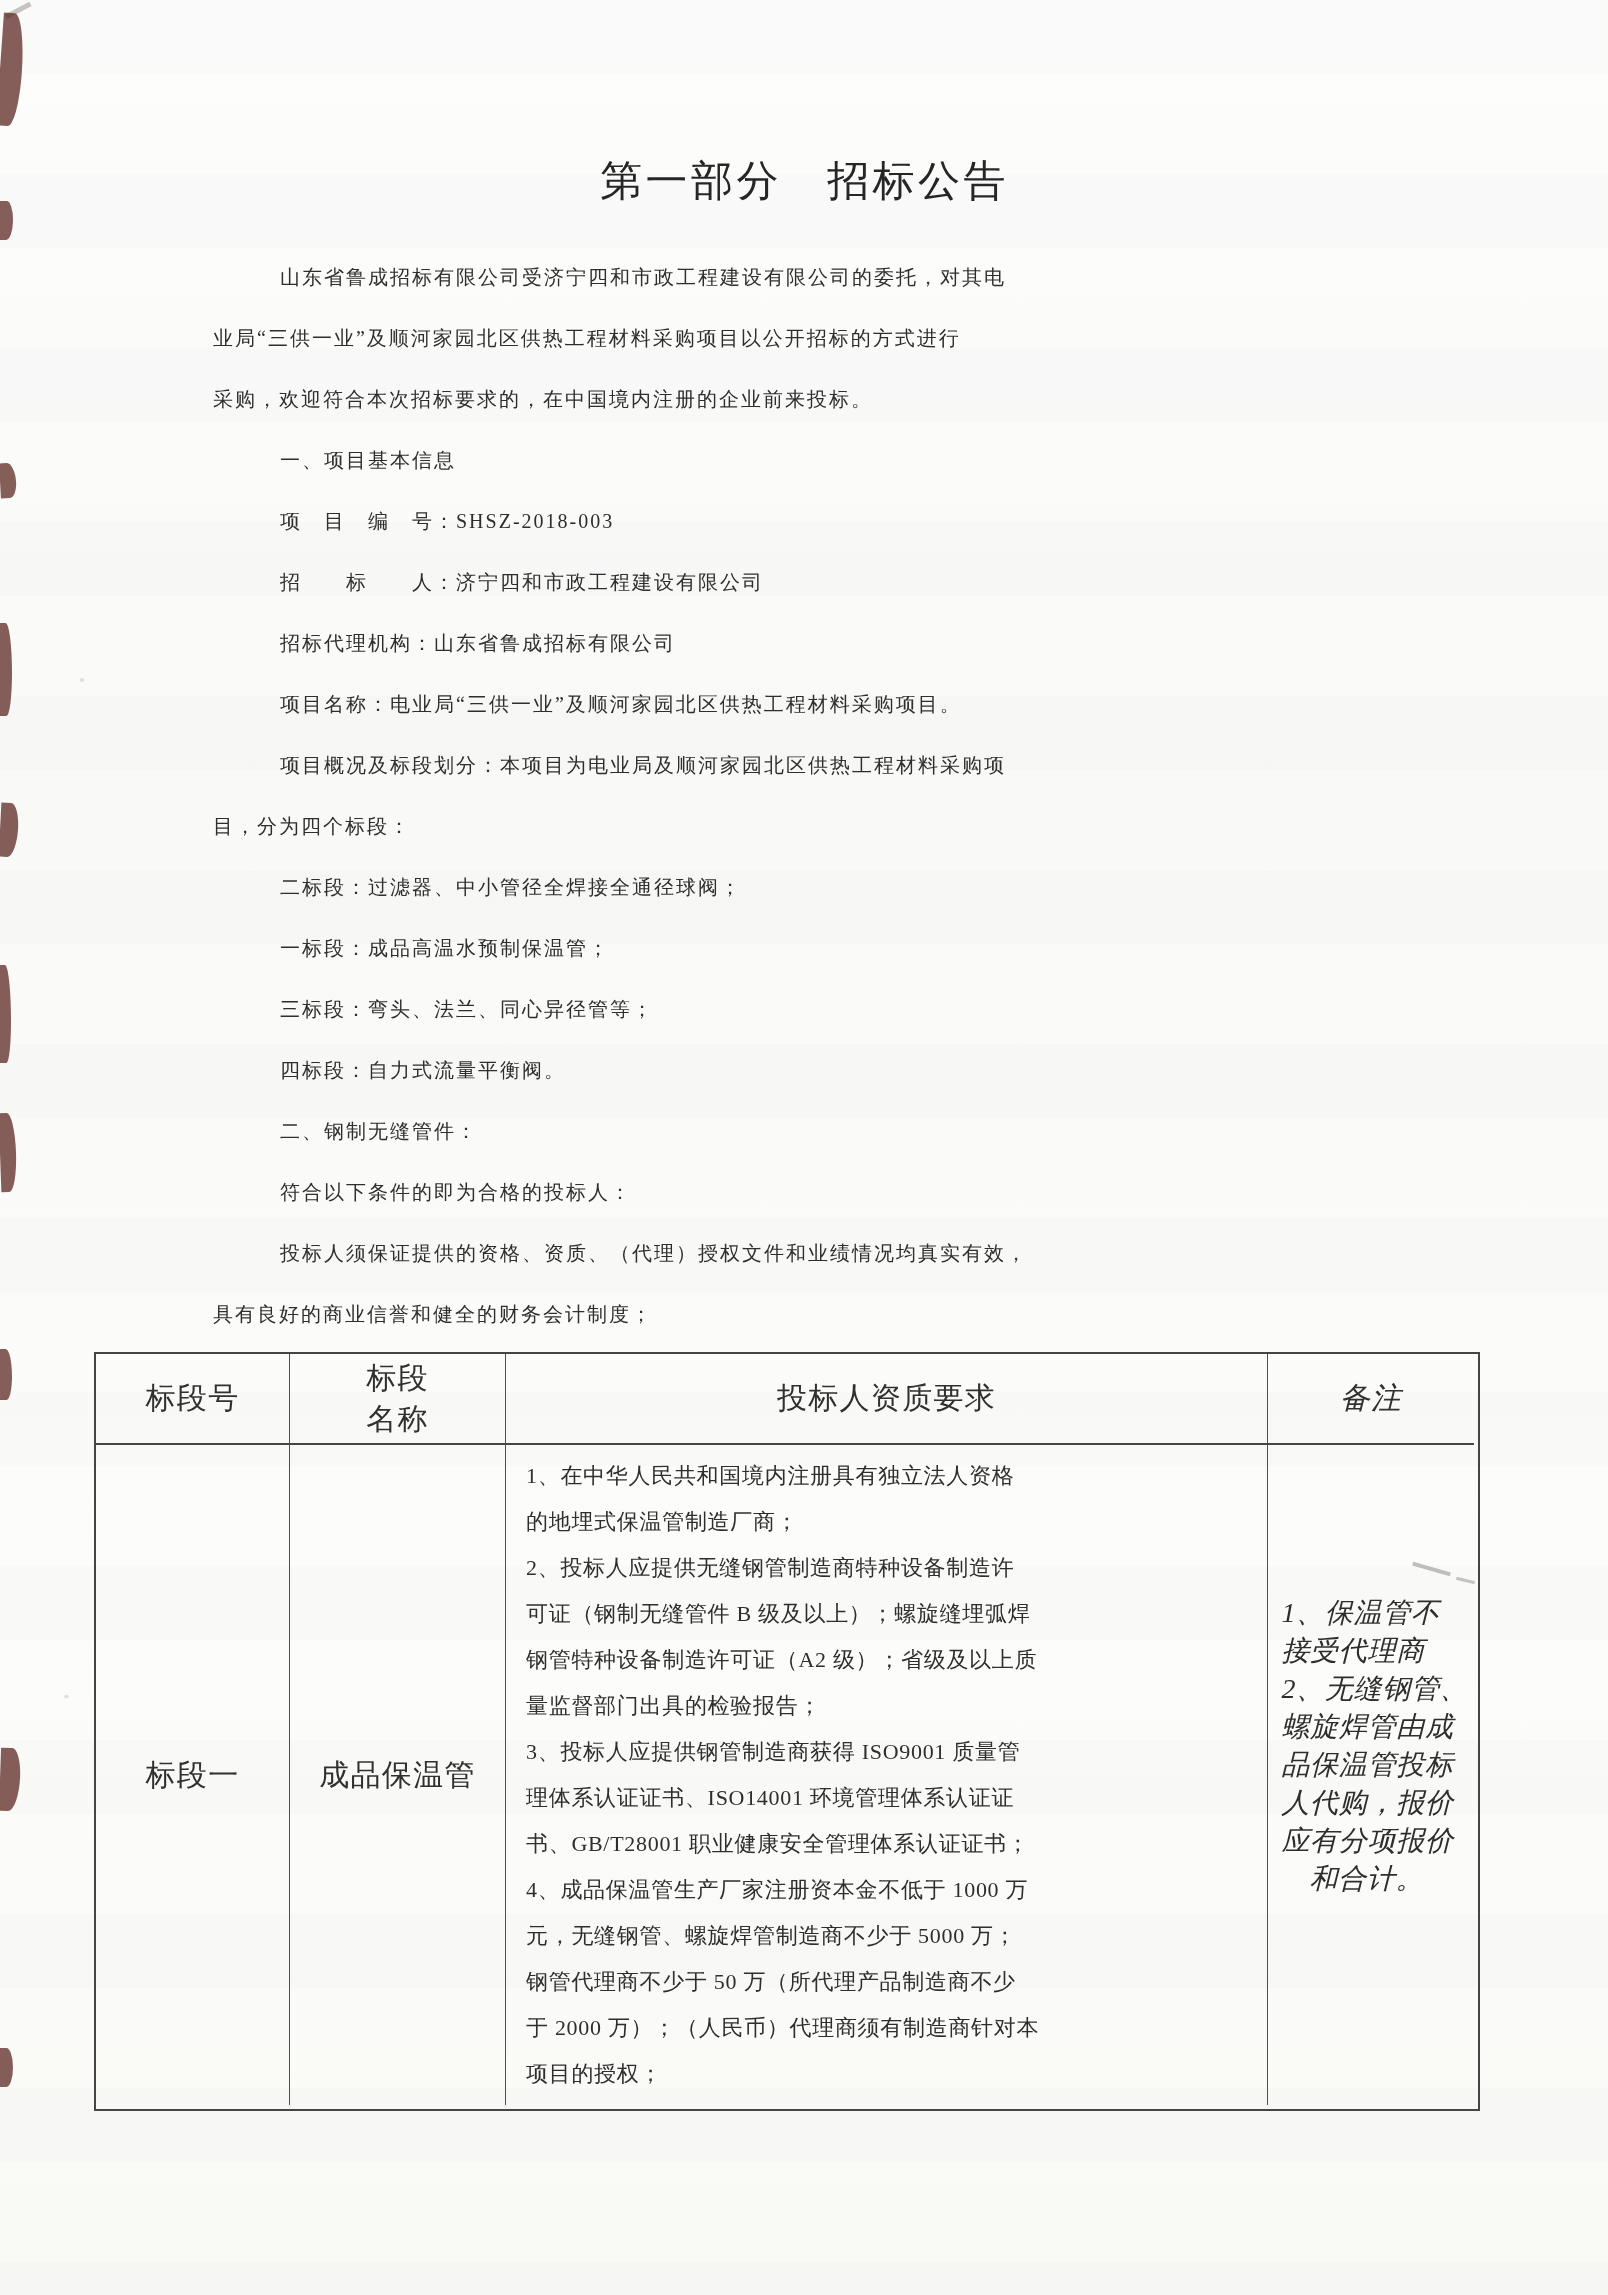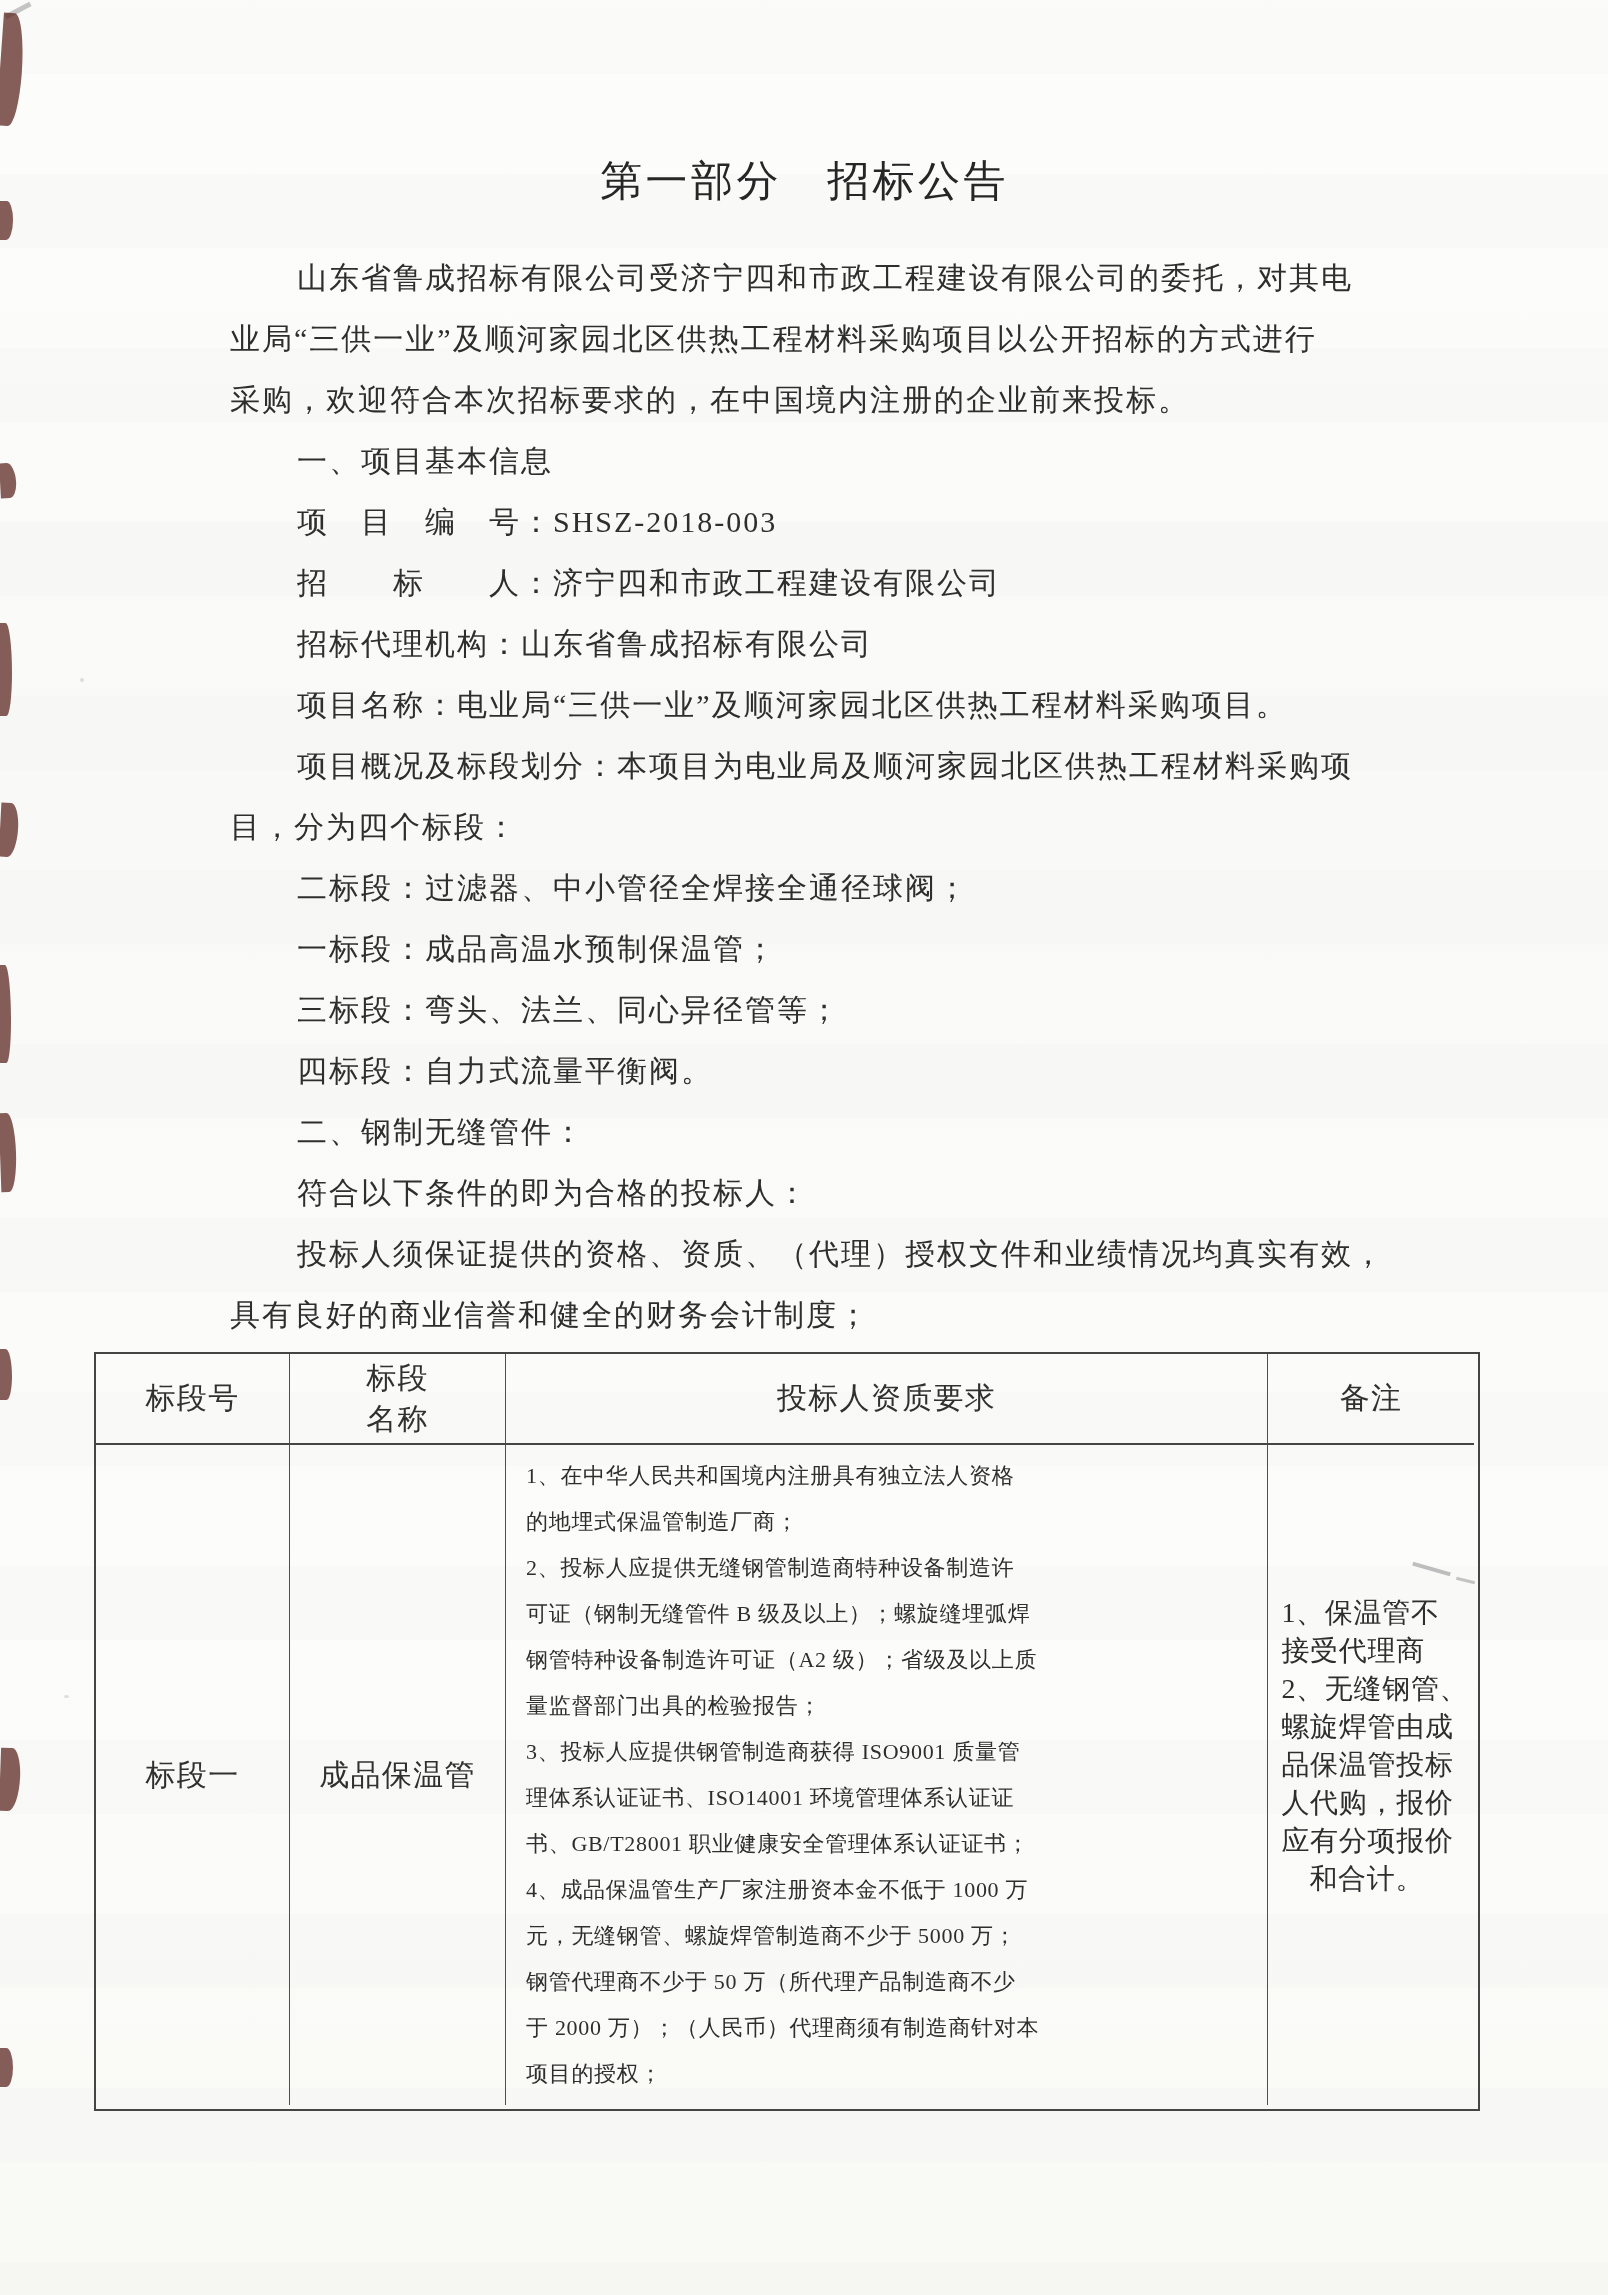--- a/index.html
+++ b/index.html
@@ -21,41 +21,41 @@
   .doc-title{
     position:absolute;top:153px;left:0;width:100%;
     text-align:center;font-size:42px;font-weight:normal;
     letter-spacing:3.4px;color:#262626;
   }
   
   .body-block{
     position:absolute;top:247px;left:213px;width:1187px;
   }
   .bline{
-    height:61px;line-height:61px;font-size:30px;letter-spacing:2px;
-    white-space:nowrap;color:#2e2e2e;margin-left:17px;
+    height:61px;line-height:61px;font-size:20px;letter-spacing:2px;
+    white-space:nowrap;color:#2e2e2e;
   }
   .bline.ind{padding-left:67px;}
   
   .tbl{
     position:absolute;top:1344px;left:94px;
     width:1382px;height:755px;
     display:grid;
     grid-template-columns:194px 216px 762px 206px;
     grid-template-rows:91px 660px;
     border:2px solid #454545;
     background:transparent;
     margin-top:8px;
   }
   .tbl .cell{
     box-sizing:border-box;
     border-right:1.3px solid #4f4f4f;
     font-size:30px;color:#303030;
   }
-  .tbl .cell.last{border-right:none;}
+  .tbl .cell.last{border-right:none;font-style:italic;}
   .tbl .hcell{
     border-bottom:2px solid #454545;
     display:flex;flex-direction:column;align-items:center;justify-content:center;
     letter-spacing:1.3px;
   }
   .tbl .bcell{display:flex;align-items:center;justify-content:center;letter-spacing:1.3px;text-align:center;}
   .tbl .req-cell{
     display:block;padding:8px 17.4px 0 20px;
   }
   .req-line{

